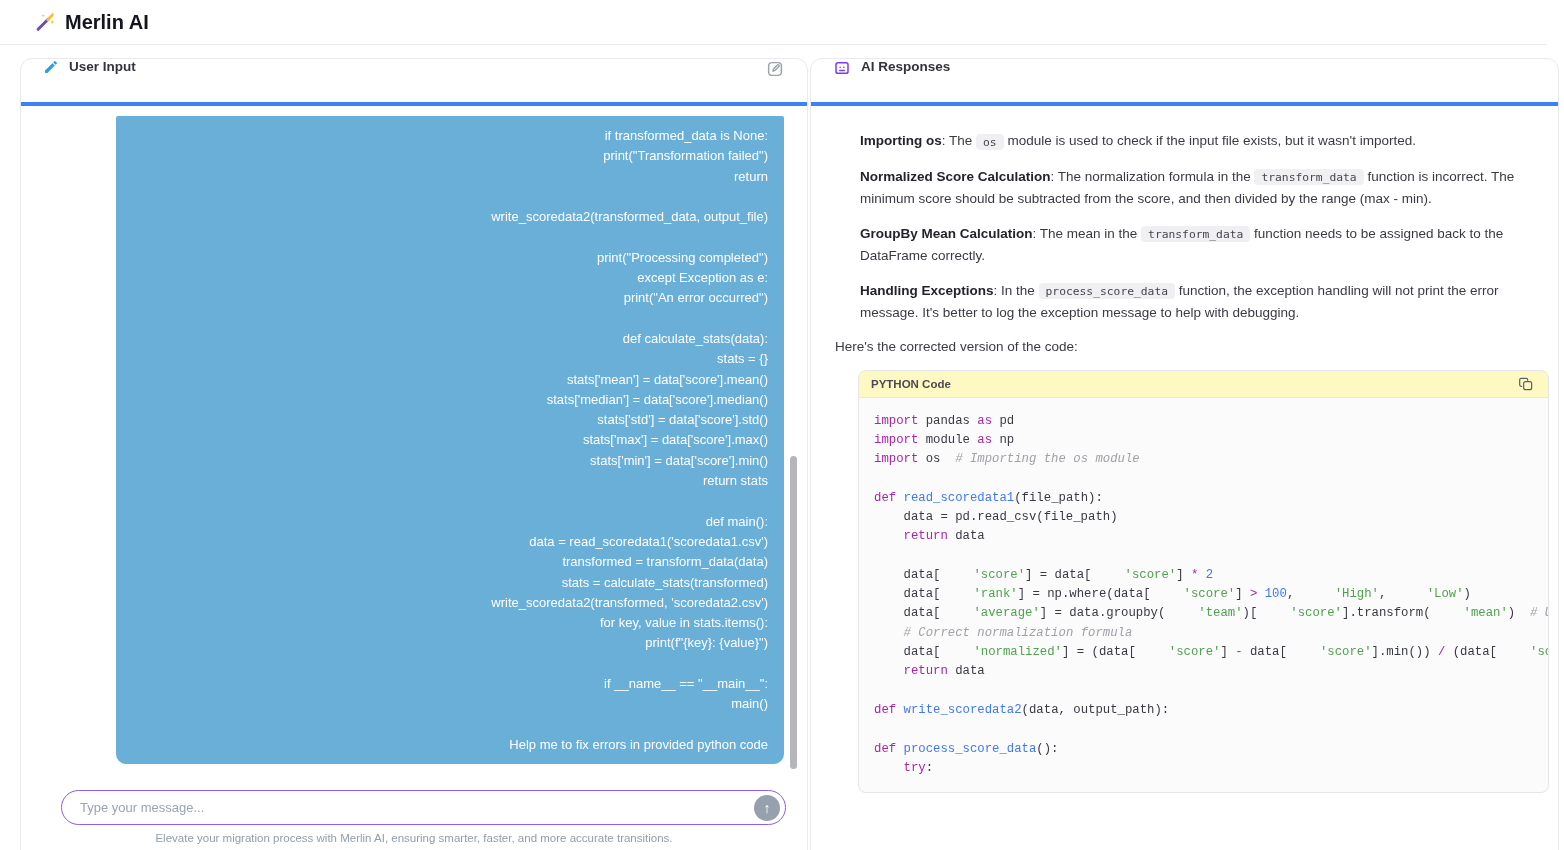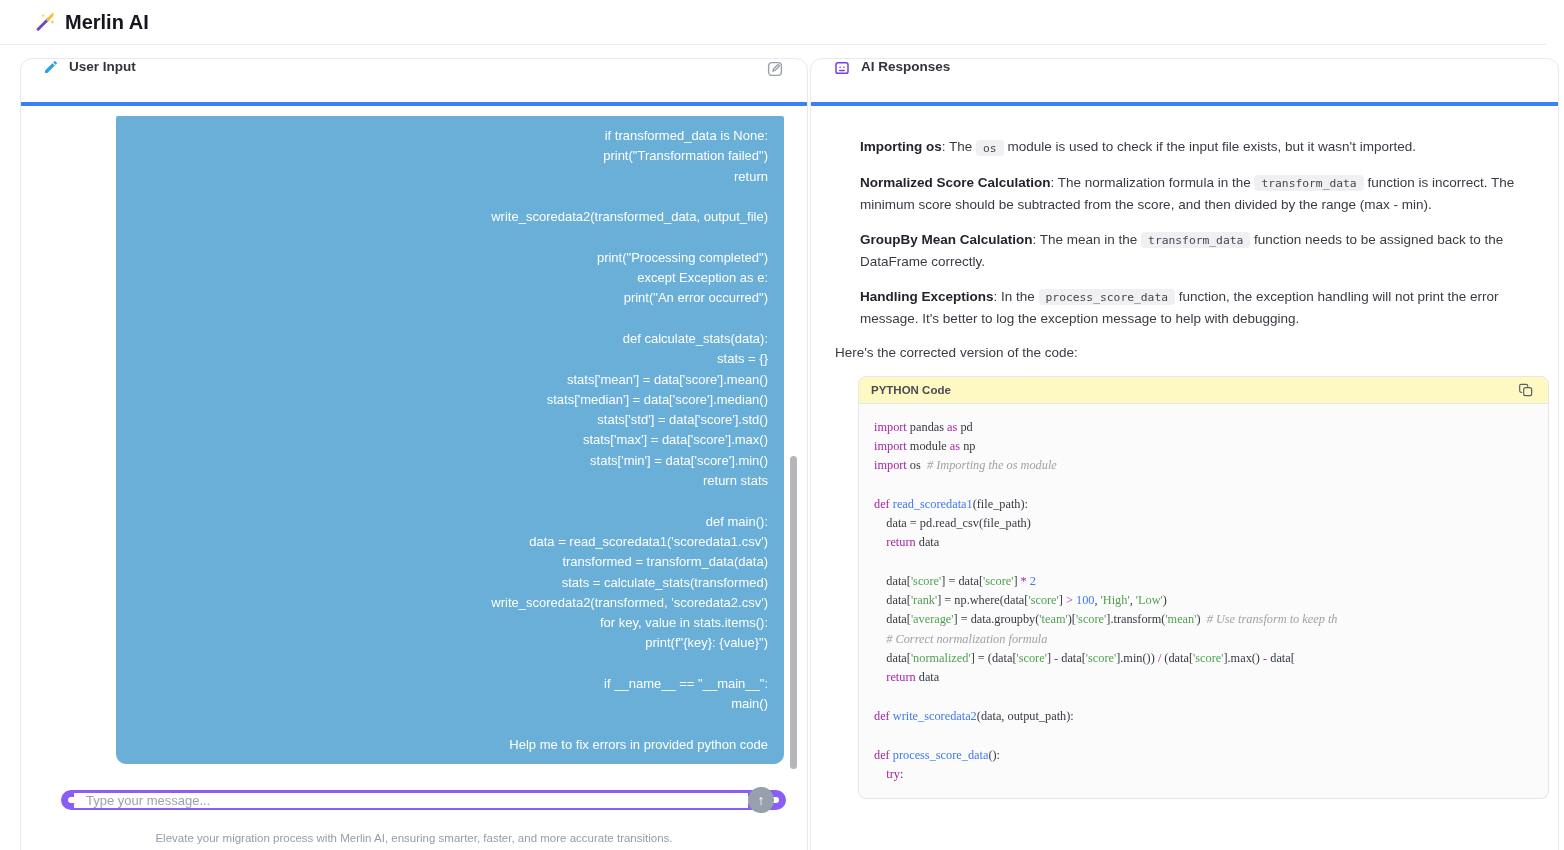--- a/index.html
+++ b/index.html
@@ -26,56 +26,56 @@
 
   
   .user-bubble { position:absolute; left:95px; top:57px; width:668px; height:648px;
     background:#69afd8; border-radius:2px 2px 10px 10px; padding:10px 16px;
     color:#fff; font-size:13px; line-height:20.3px; white-space:pre-wrap;
     overflow:hidden;text-align:right; }
   .scroll-thumb { position:absolute; right:10px; top:397px; width:7px; height:313px;
     background:#b5b5ba; border-radius:4px; }
 
   
-  .chat-input { position:absolute; left:40px; top:731px; width:725px; height:20px;
-    border:7px solid #8b5cf6; border-radius:18px; display:flex; align-items:center;
+  .chat-input { position:absolute; left:40px; top:731px; width:725px; height:35px;
+    border:1px solid #8b5cf6; border-radius:18px; display:flex; align-items:center;
     padding:0 5px 0 6px; background:#fff; }
   .chat-input input { flex:1; border:none; outline:none; font-size:13px;
     color:#3a434e; padding-left:12px; font-family:"Liberation Sans",sans-serif; }
   .chat-input input::placeholder { color:#9aa4b0; }
   .send-btn { width:26px; height:26px; border-radius:50%; background:#97a1ad;
     color:#fff; display:flex; align-items:center; justify-content:center;
     font-size:14px; font-weight:700; cursor:pointer; }
   .left-footer { position:absolute; top:773px; left:0; width:100%;
     text-align:center; font-size:11.5px; color:#929daa; }
 
   
   .ai-content { padding:13px 6px 0 22px; }
   .msg-row { display:flex; gap:8px; }
   .bolt-badge { width:17px; height:17px; border-radius:50%; background:#35c4cf;
     flex:0 0 17px; display:flex; align-items:center; justify-content:center;
     margin-top:2px; }
   .msg-text { font-size:13.5px; line-height:21px; color:#3a3a44; max-width:672px; }
-  .points { margin:17px 0 0 27px; max-width:660px; }
+  .points { margin:11px 0 0 27px; max-width:660px; }
   .point { font-size:13.5px; line-height:21.5px; color:#3a3a44; margin-bottom:13px; }
   .seg-bold { font-weight:700; color:#23232e; }
   .seg-code { background:#f0f0f2; border-radius:4px; padding:1.5px 7px;
     font-family:"DejaVu Sans Mono",monospace; font-size:11.3px; color:#45454e; }
   .outro { margin:15px 0 0 2px; font-size:13.5px; color:#3a3a44; }
 
   
   .code-block { margin:16px 3px 0 25px; }
   .code-header { height:28px; background:#fef9c3; border:1px solid #e6e6ea;
     border-radius:8px 8px 0 0; display:flex; align-items:center; padding:0 12px; }
   .code-lang { font-size:11.5px; font-weight:700; color:#4a4a55; }
   .code-body { background:#fbfbfc; border:1px solid #e6e6ea; border-top:none;
     border-radius:0 0 8px 8px; padding:14px 15px; overflow:hidden; }
-  .code-line { font-family:Liberation Serif, serif; font-size:12.3px;
+  .code-line { font-family:Liberation Mono, monospace; font-size:12.3px;
     line-height:19.3px; white-space:pre; color:#383a42; }
-  .tok-k { color:#a626a4; } .tok-f { color:#4078f2; } .tok-s { color:#50a14f; }
+  .tok-k { color:#a626a4; } .tok-f { color:#4078f2; } .tok-s { color:#50a14f;margin-left:33px; }
   .tok-n { color:#4078f2; } .tok-c { color:#a0a1a7; font-style:italic; }
   .tok-o { color:#a626a4; } .tok-b { color:#c18401; } .tok-p { color:#383a42; }
 </style>
 </head>
 <body>
 
 <div class="top-bar">
   <span style="display:flex;">
     <svg width="22" height="22" viewBox="0 0 24 24">
       <line x1="4.5" y1="20" x2="16" y2="8.5" stroke="#6d4bb8" stroke-width="3.2" stroke-linecap="round"></line>

